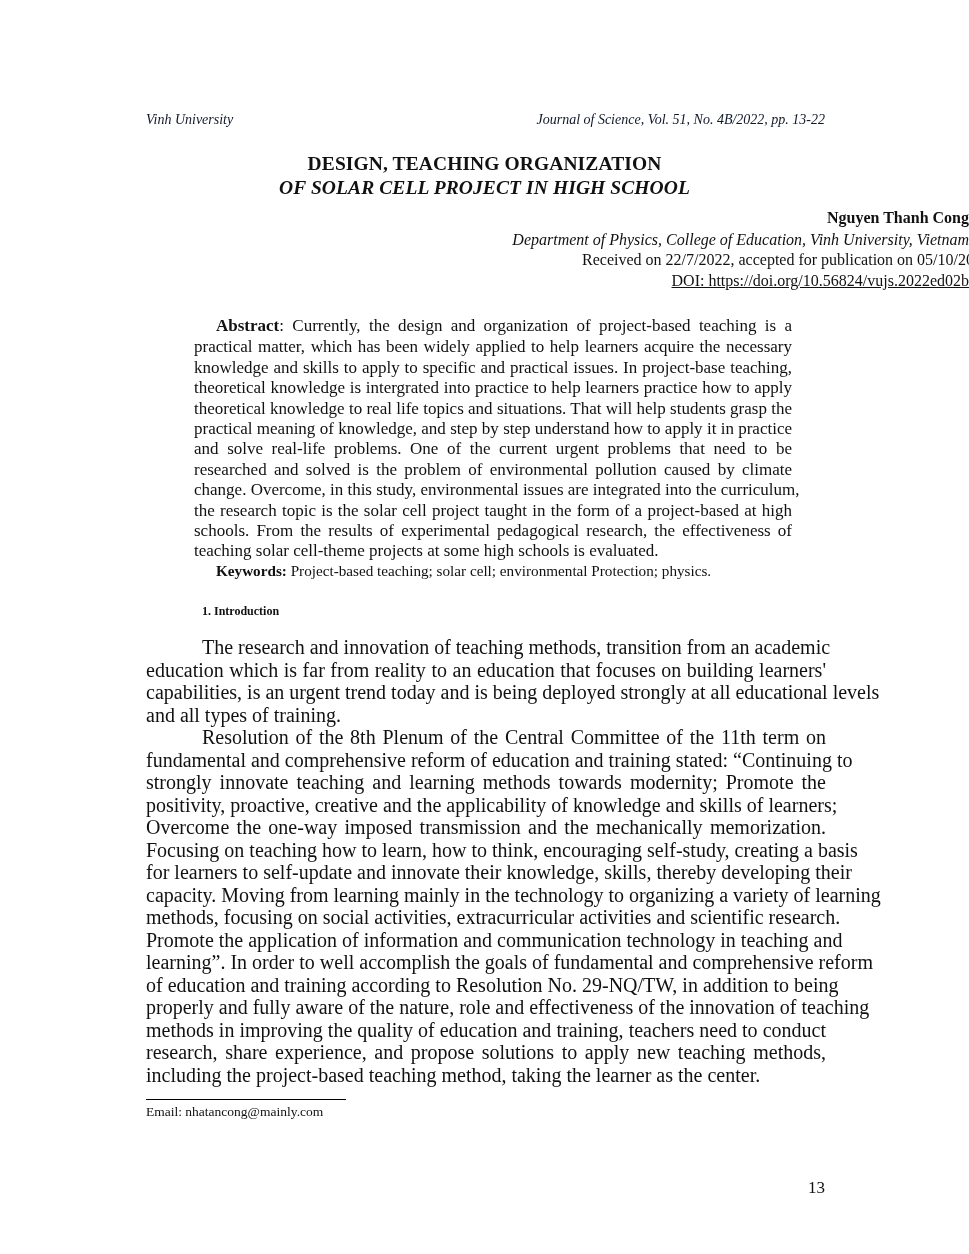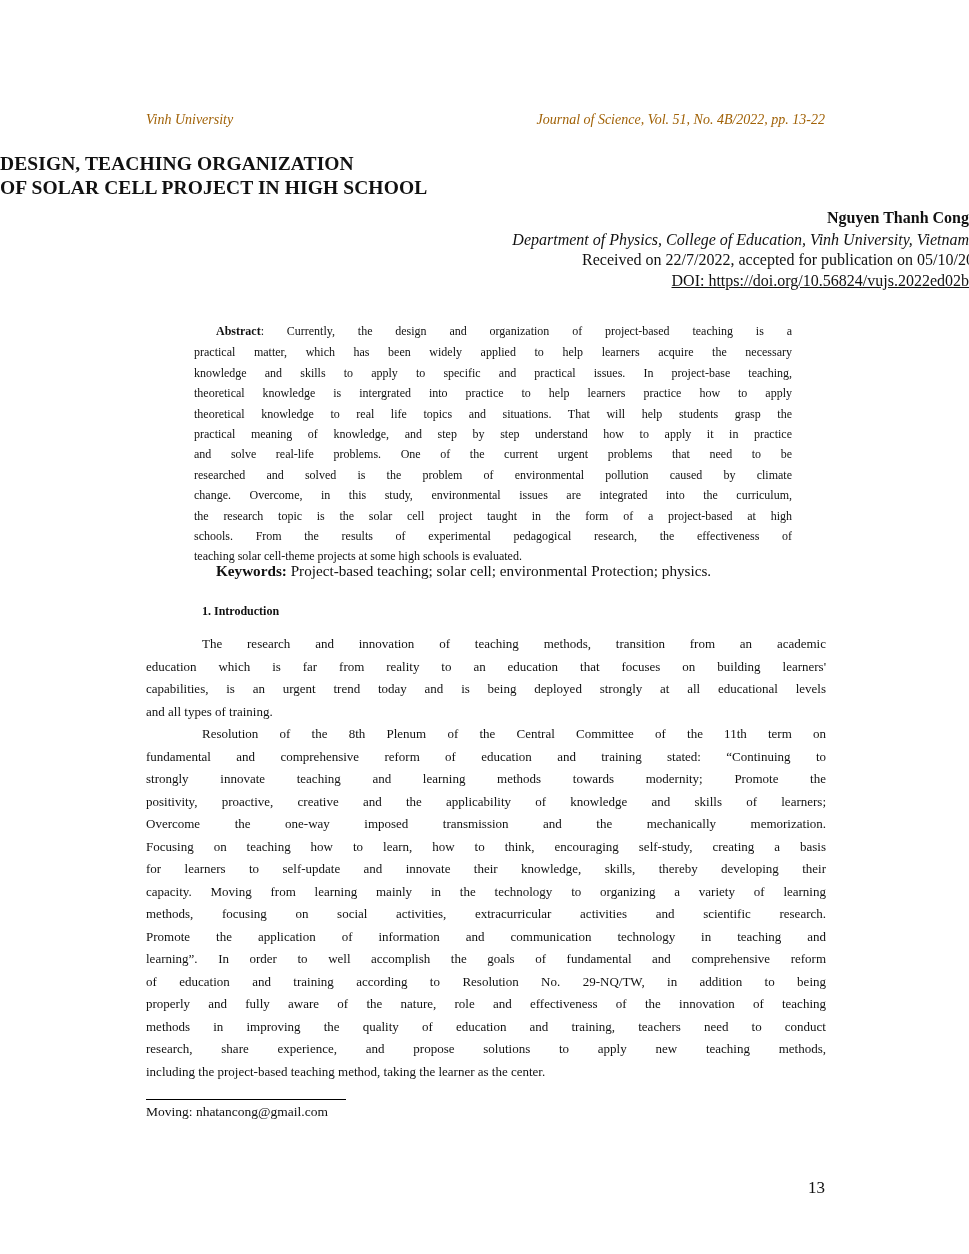--- a/index.html
+++ b/index.html
@@ -1,37 +1,37 @@
 <!DOCTYPE html>
 <html><head>
 <meta charset="utf-8">
 <style>
   html, body { margin: 0; padding: 0; background: #ffffff; }
   body {
     width: 969px; height: 1254px; position: relative; overflow: hidden;
     font-family: "Liberation Serif", "DejaVu Serif", serif; color: #111;
   }
-  .hdr { position: absolute; top: 112px; font-style: italic; font-size: 14px; color: #a16207; }
+  .hdr { position: absolute; top: 112px; font-style: italic; font-size: 14px; color: #0f172a; }
   .hdr-left { left: 146px; }
   .hdr-right { right: 144px; }
-  .title { position: absolute; left: 0; width: 969px; text-align: left; font-weight: bold; font-size: 19.5px; letter-spacing: 0.1px; }
+  .title { position: absolute; left: 0; width: 969px; text-align: center; font-weight: bold; font-size: 19.5px; letter-spacing: 0.1px; }
   .title.l1 { top: 153px; }
-  .title.l2 { top: 177px; }
+  .title.l2 { top: 177px; font-style: italic; }
   .center-line { position: absolute; left: 0; width: 969px; text-align: right; font-size: 16px; }
   .author { top: 209px; font-weight: bold; }
   .affil { top: 231px; font-style: italic; }
   .received { top: 251px; padding-left: 21px; }
   .doi { top: 272px; text-decoration: underline; }
   .abs-line, .body-line {
     position: absolute; white-space: nowrap; text-align: justify; text-align-last: justify;
   }
-  .abs-line { left: 194px; width: 598px; font-size: 12px; margin-top: 8px; }
+  .abs-line { left: 194px; width: 598px; font-size: 17px; }
   .abs-line.first { left: 216px; width: 576px; }
   .abs-line.last { text-align-last: left; }
-  .body-line { left: 146px; width: 680px; font-size: 13px; }
+  .body-line { left: 146px; width: 680px; font-size: 20px; }
   .body-line.indent { left: 202px; width: 624px; }
   .body-line.last { text-align-last: left; }
   .bold { font-weight: bold; }
   .section { position: absolute; left: 202px; top: 604px; font-weight: bold; font-size: 12px; }
   .kw { position: absolute; left: 216px; top: 562px; font-size: 15.2px; white-space: nowrap; }
   .fn-rule { position: absolute; left: 146px; top: 1099px; width: 200px; height: 0; border-top: 1.5px solid #000; }
   .fn { position: absolute; left: 146px; top: 1104px; font-size: 13.5px; }
   .pageno { position: absolute; right: 144px; top: 1178px; font-size: 17px; }
 </style>
 </head>
@@ -87,15 +87,15 @@
   <div class="body-line" style="top:929px">Promote the application of information and communication technology in teaching and</div>
   <div class="body-line" style="top:951px">learning”. In order to well accomplish the goals of fundamental and comprehensive reform</div>
   <div class="body-line" style="top:974px">of education and training according to Resolution No. 29-NQ/TW, in addition to being</div>
   <div class="body-line" style="top:996px">properly and fully aware of the nature, role and effectiveness of the innovation of teaching</div>
   <div class="body-line" style="top:1019px">methods in improving the quality of education and training, teachers need to conduct</div>
   <div class="body-line" style="top:1041px">research, share experience, and propose solutions to apply new teaching methods,</div>
   <div class="body-line last" style="top:1064px">including the project-based teaching method, taking the learner as the center.</div>
 </div>
 
 <div class="fn-rule"></div>
-<div class="fn">Moving: nhatancong@gmail.com</div>
+<div class="fn">Email: nhatancong@mainly.com</div>
 
 <div class="pageno">13</div>
 
 </body></html>

